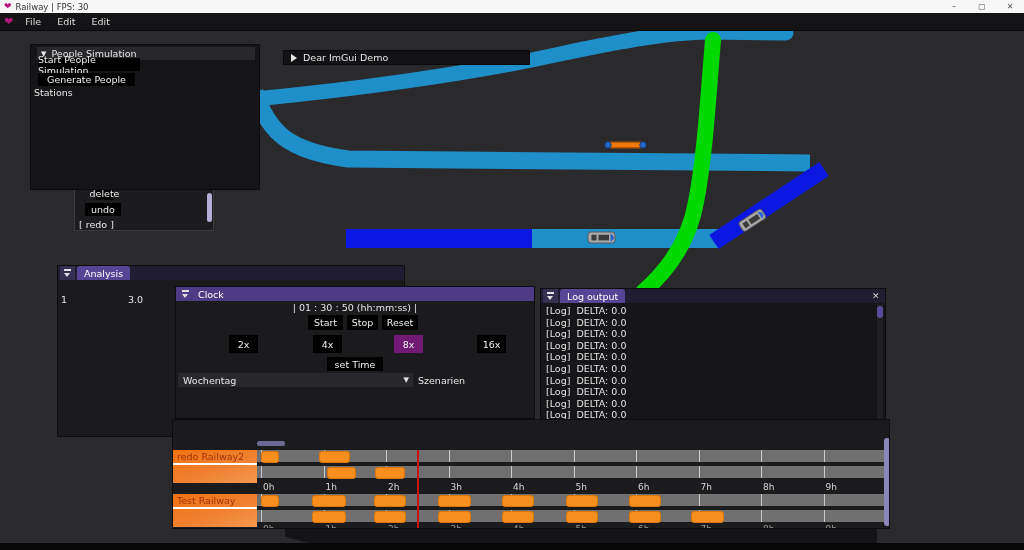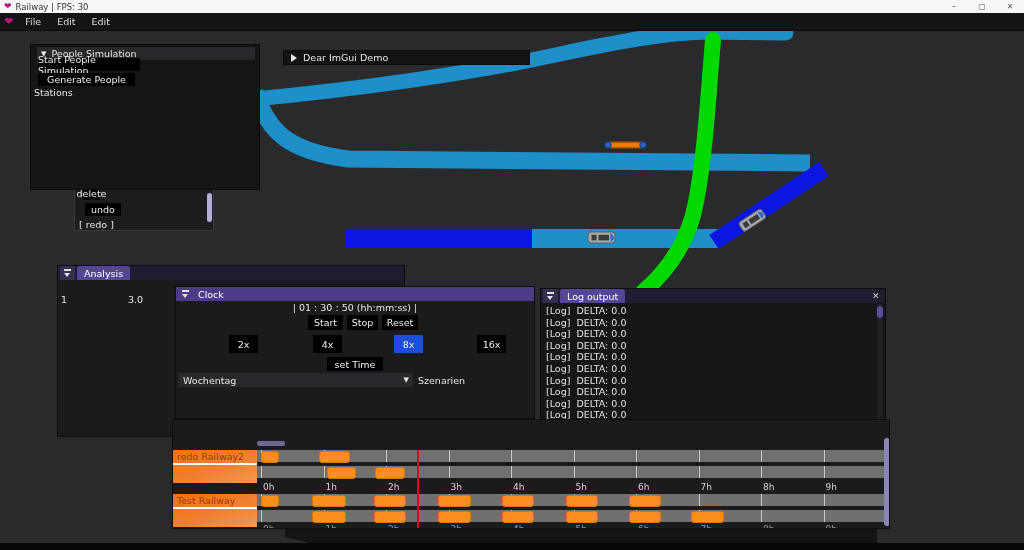--- a/index.html
+++ b/index.html
@@ -29,21 +29,21 @@
   .wtb{position:absolute;left:0;top:0;right:0;height:14px;background:#201d33}
   .tab{position:absolute;top:0;height:14px;background:#564594;color:#fff;display:flex;
        align-items:center;padding:0 7px;border-radius:3px 3px 0 0;font-size:9.5px}
   .cbox{position:absolute;top:0;width:15px;height:14px;background:#353052}
   .cicon{position:absolute;left:3px;top:3px;width:9px;height:9px}
   .cicon::before{content:"";position:absolute;top:0;left:1px;width:7px;height:1.5px;background:#e0e0e0}
   .cicon::after{content:"";position:absolute;top:3.5px;left:1px;width:0;height:0;
     border-left:3.5px solid transparent;border-right:3.5px solid transparent;border-top:4.5px solid #e0e0e0}
   .btn{position:absolute;background:#000000;color:#efefef;display:flex;align-items:center;
        justify-content:center;font-size:9.5px}
-  .btn.active{background:#1d4ed8}
+  .btn.active{background:#701a75}
   .xclose{position:absolute;color:#cfcfcf;font-size:9px}
 
   
   #people{left:30px;top:44px;width:230px;height:146px;background:#151518;border:1px solid #0c0c0e;z-index:6}
   .ph{position:absolute;left:6px;top:2px;width:218px;height:13px;background:#28282c;
       display:flex;align-items:center;padding-left:4px}
   .ph .arr{font-size:7px;margin-right:5px;color:#e8e8e8}
 
   
   #popup{left:74px;top:183px;width:140px;height:48px;background:#1c1c1f;border:1px solid #3a3a40;z-index:5}
@@ -164,21 +164,21 @@
         <span>Analysis</span>
       </span>
   </div>
   <div class="row" id="analysis-row">
       <span class="colcell" style="left:3px">1</span>
       <span class="colcell" style="left:70px">3.0</span>
     </div>
 </div>
 
 <div class="abs" id="popup">
-  <span id="popup-items"><span class="btn" style="left:8px;top:3px;width:17px;height:13px">delete</span><span class="btn" style="left:10px;top:19px;width:36px;height:13px">undo</span><span class="abs" style="left:4px;top:35px;white-space:pre">[ redo ]</span></span>
+  <span id="popup-items"><span class="btn" style="left:21px;top:3px;width:17px;height:13px">delete</span><span class="btn" style="left:10px;top:19px;width:36px;height:13px">undo</span><span class="abs" style="left:4px;top:35px;white-space:pre">[ redo ]</span></span>
   <span class="sb"></span>
 </div>
 
 <div class="abs" id="people">
   <div class="ph">
     <span class="arr">▼</span>
     <span>People Simulation</span>
   </div>
   <span id="people-btns"><span class="btn" style="left:7px;top:13px;width:102px;height:13px">Start People Simulation</span><span class="btn" style="left:7px;top:28px;width:97px;height:13px">Generate People</span></span>
   <span class="abs" style="left:3px;top:42px">Stations</span>

